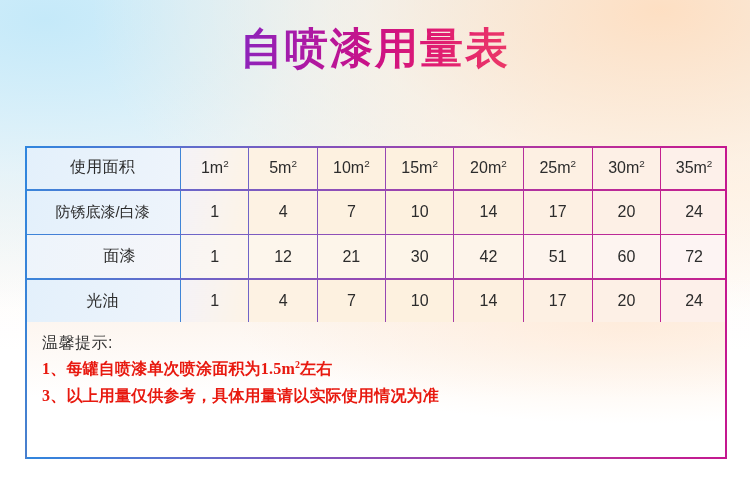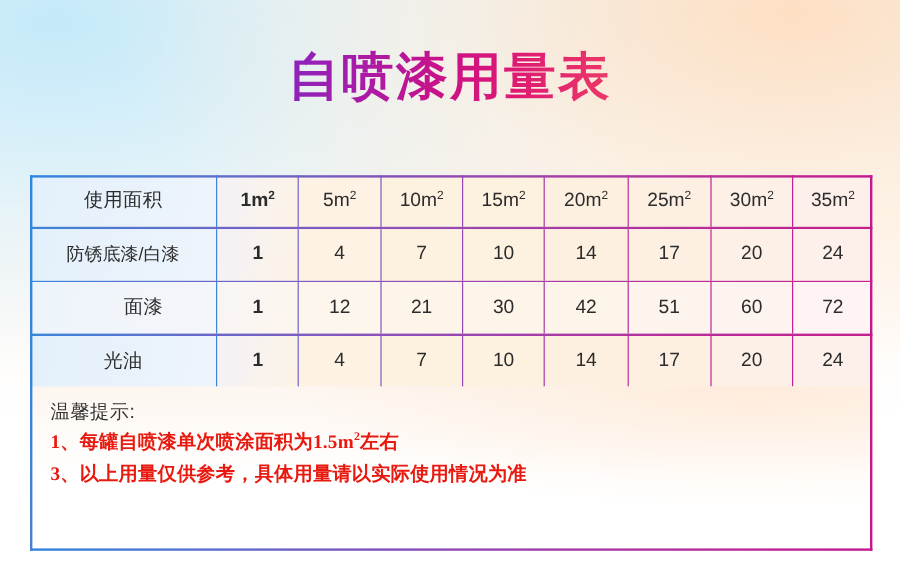--- a/index.html
+++ b/index.html
@@ -27,21 +27,21 @@
   #backdrop-fade {
     position: absolute;
     left: 0; right: 0; bottom: 0;
     height: 210px;
     background: linear-gradient(180deg, rgba(255,255,255,0) 0%, #ffffff 58%, #ffffff 100%);
   }
 
   
   #title-wrap {
     position: absolute;
-    top: 40px;
+    top: 24px;
     left: 0;
     width: 750px;
     text-align: center;
   }
   #page-title {
     display: inline-block;
     font-family: "DejaVu Sans", "Liberation Sans", sans-serif;
     font-size: 43px;
     font-weight: bold;
     letter-spacing: 2px;
@@ -82,21 +82,21 @@
 
   
   td.label-cell {
     font-size: 16.5px;
     letter-spacing: 0.3px;
   }
   td.label-cell.narrow { font-size: 15px; letter-spacing: 0; }
 
   
   .c0 { background: linear-gradient(100deg, #e3f0fb 0%, #eef4fb 100%); }
-  .c1 { background: linear-gradient(100deg, #f4f2f7 0%, #fdf3e6 100%); font-weight: bold; }
+  .c1 { background: linear-gradient(100deg, #f4f2f7 0%, #fdf3e6 100%); }
   .c2 { background: #fdf2e3; }
   .c3 { background: #fdf1e0; }
   .c4 { background: #fdf1df; }
   .c5 { background: #fdf0e0; margin-left: 12px; }
   .c6 { background: #fdf0e3; }
   .c7 { background: #fdf0e6; }
   .c8 { background: #fdf0ea; }
 
   
   tr.row-alt .c0 { background: linear-gradient(100deg, #edf4fb 0%, #f5f6fa 100%); padding-left: 34px; }

